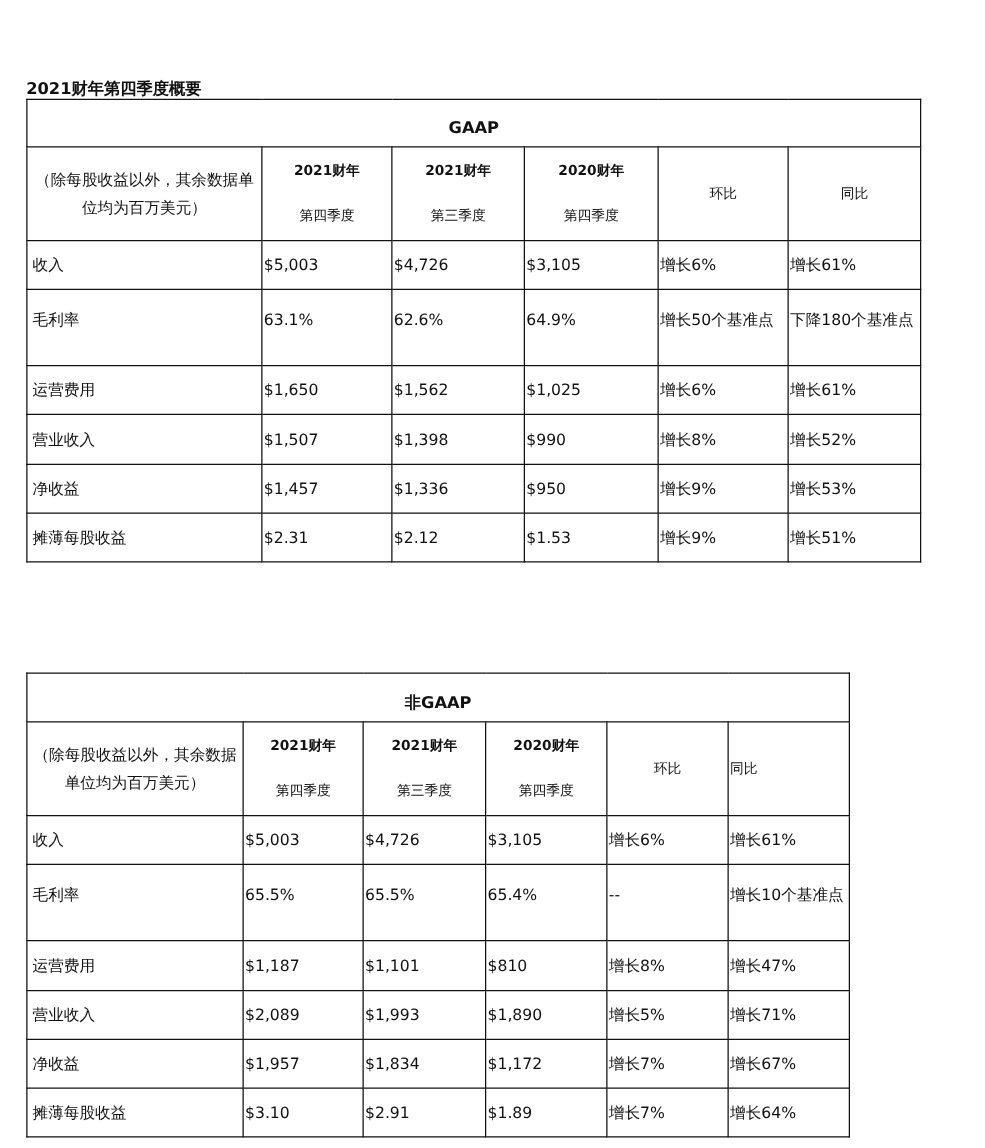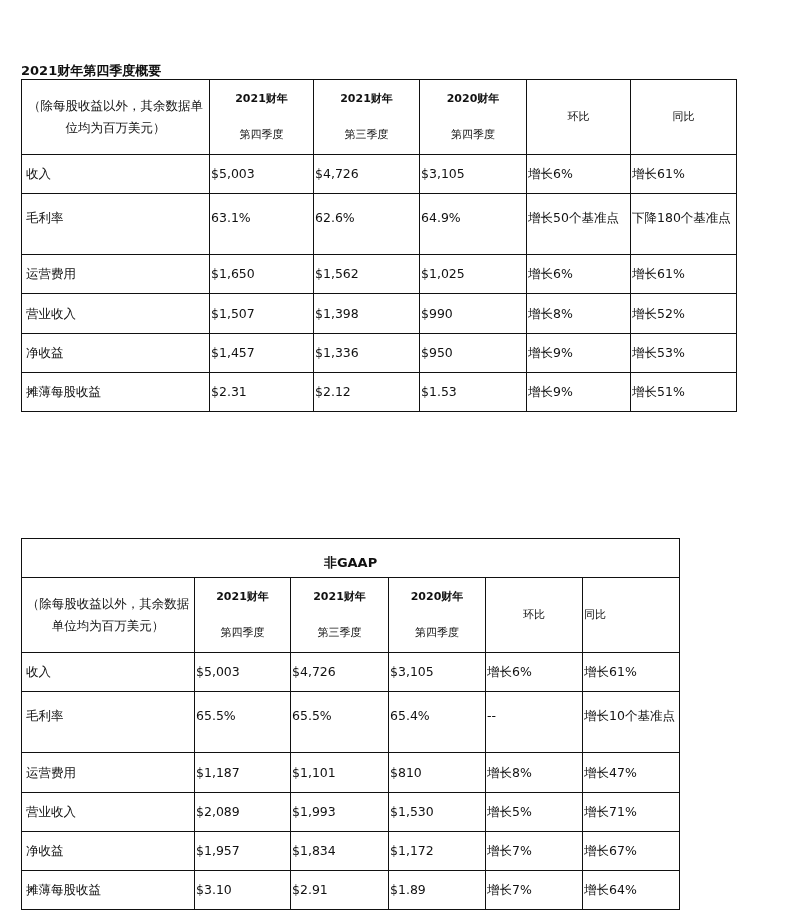--- a/index.html
+++ b/index.html
@@ -46,20 +46,23 @@
 <table class="fin" id="gaap">
   <colgroup>
     <col style="width:188px">
       <col style="width:104px">
       <col style="width:106px">
       <col style="width:107px">
       <col style="width:104px">
       <col style="width:106px">
   </colgroup>
   <tbody>
+      <tr style="height:38px">
+    <td colspan="6" class="section-title">GAAP</td>
+  </tr>
   <tr style="height:75px">
     <td class="unit-note">（除每股收益以外，其余数据单位均为百万美元）</td>
     <td class="col-head"><span>2021财年</span><span class="sub">第四季度</span></td>
     <td class="col-head"><span>2021财年</span><span class="sub">第三季度</span></td>
     <td class="col-head"><span>2020财年</span><span class="sub">第四季度</span></td>
     <td class="col-head plain">环比</td>
     <td class="col-head plain">同比</td>
   </tr>
   <tr style="height:39px">
     <td class="label">收入</td>
@@ -154,21 +157,21 @@
     <td class="val">$1,187</td>
     <td class="val">$1,101</td>
     <td class="val">$810</td>
     <td class="val">增长8%</td>
     <td class="val">增长47%</td>
   </tr>
   <tr style="height:39px">
     <td class="label">营业收入</td>
     <td class="val">$2,089</td>
     <td class="val">$1,993</td>
-    <td class="val">$1,530</td>
+    <td class="val">$1,890</td>
     <td class="val">增长5%</td>
     <td class="val">增长71%</td>
   </tr>
   <tr style="height:39px">
     <td class="label">净收益</td>
     <td class="val">$1,957</td>
     <td class="val">$1,834</td>
     <td class="val">$1,172</td>
     <td class="val">增长7%</td>
     <td class="val">增长67%</td>

